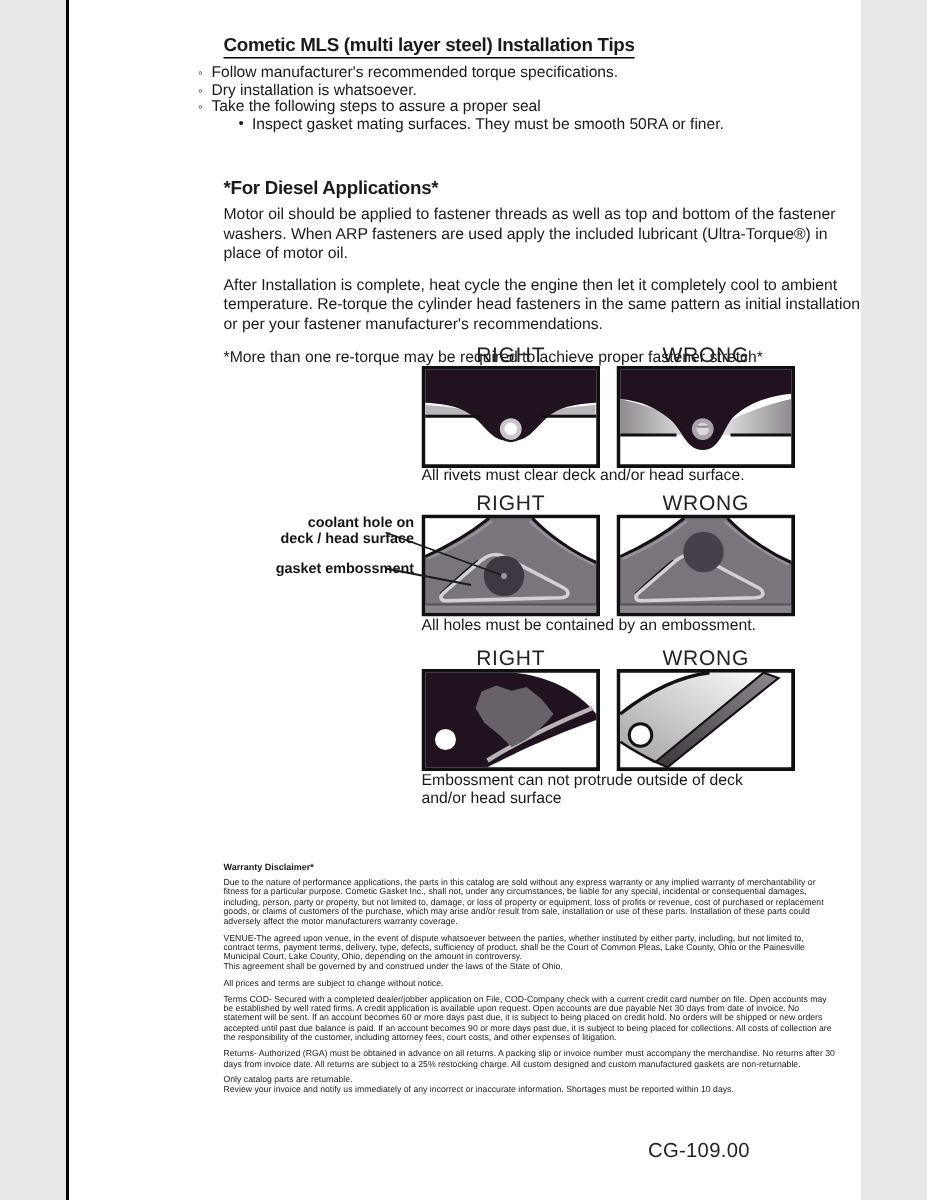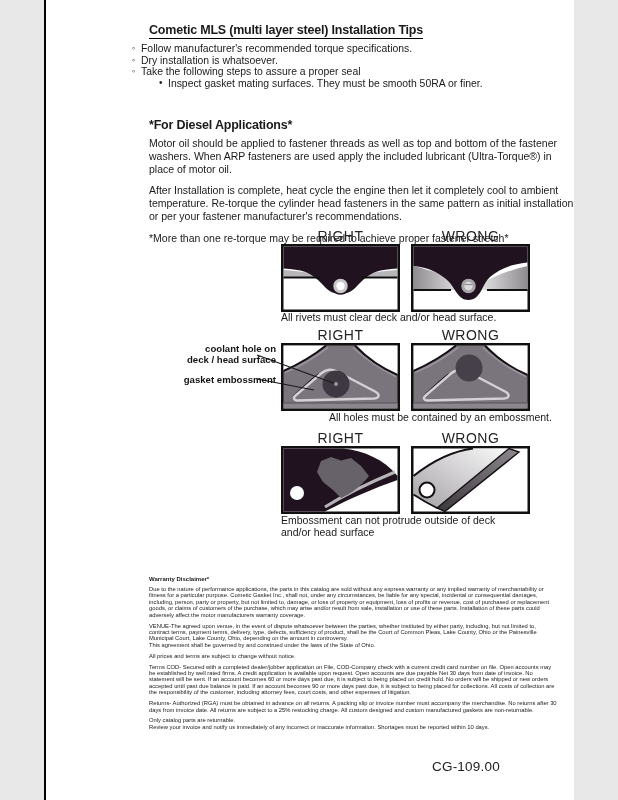--- a/index.html
+++ b/index.html
@@ -159,21 +159,21 @@
       <circle cx="58" cy="25" r="13.5" fill="#454049"></circle>
     </svg>
   </div>
 
   <svg class="leader-overlay" width="95" height="48" viewBox="0 0 95 48">
     <path d="M3,7 L82,36" stroke="#1a1a1a" stroke-width="1.2" fill="none"></path>
     <circle cx="82" cy="36" r="2" fill="#9a959c"></circle>
     <path d="M3,31 L60,42" stroke="#1a1a1a" stroke-width="1.2" fill="none"></path>
   </svg>
 
-  <div class="dcaption" style="top:412px;margin-left:48px;">All holes must be contained by an embossment.</div>
+  <div class="dcaption" style="top:412px;">All holes must be contained by an embossment.</div>
 
   <div class="dlabel" style="left:237px;top:430px;">RIGHT</div>
   <div class="dlabel" style="left:367px;top:430px;">WRONG</div>
 
   <div class="dbox" style="left:237px;top:446px;">
     <svg width="119" height="68" viewBox="0 0 119 68">
       <rect x="1.25" y="1.25" width="116.5" height="65.5" fill="#ffffff" stroke="#101010" stroke-width="2.5"></rect>
       <path d="M2.5,2.5 H62 C 82,4.5 103,13 116.5,30 L116.5,34 C 92,42.5 66,54 44,65.5 L2.5,65.5 Z" fill="#20131f"></path>
       <path d="M114,26 C 90,36 64,48.5 44,61" stroke="#b7b4b8" stroke-width="3" fill="none"></path>
       <path d="M40,15 L50,11 L60,14.5 L70,12 L80,20 L88,30 C 80,40 70,48 60,52 L52,44 L42,36 L36,26 Z" fill="#67626a"></path>

